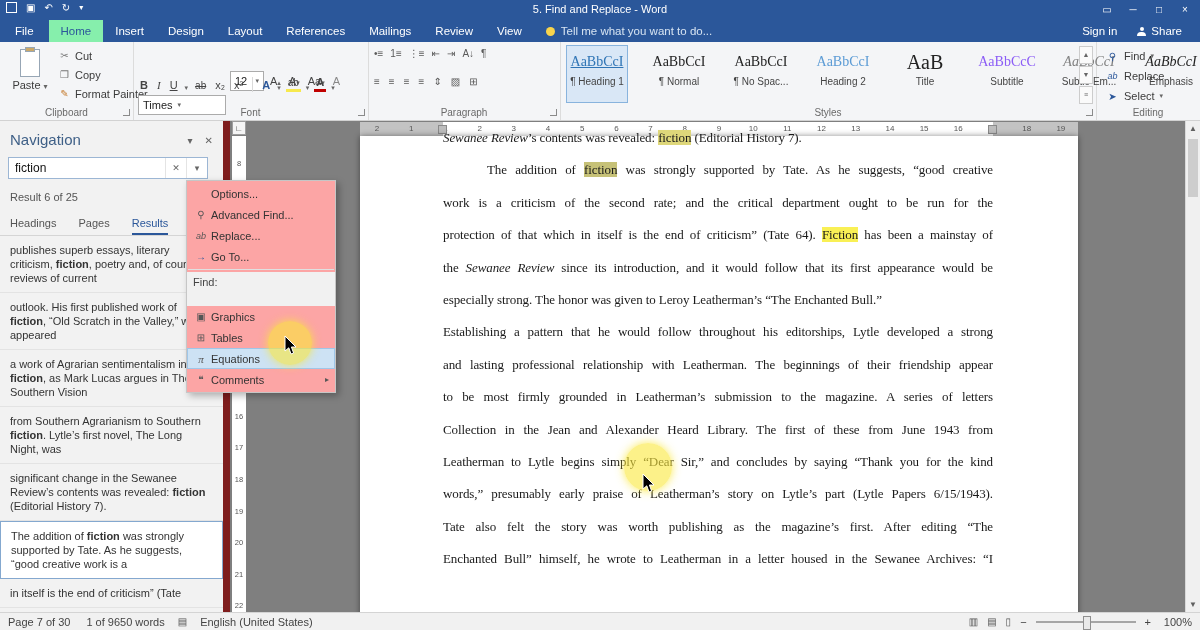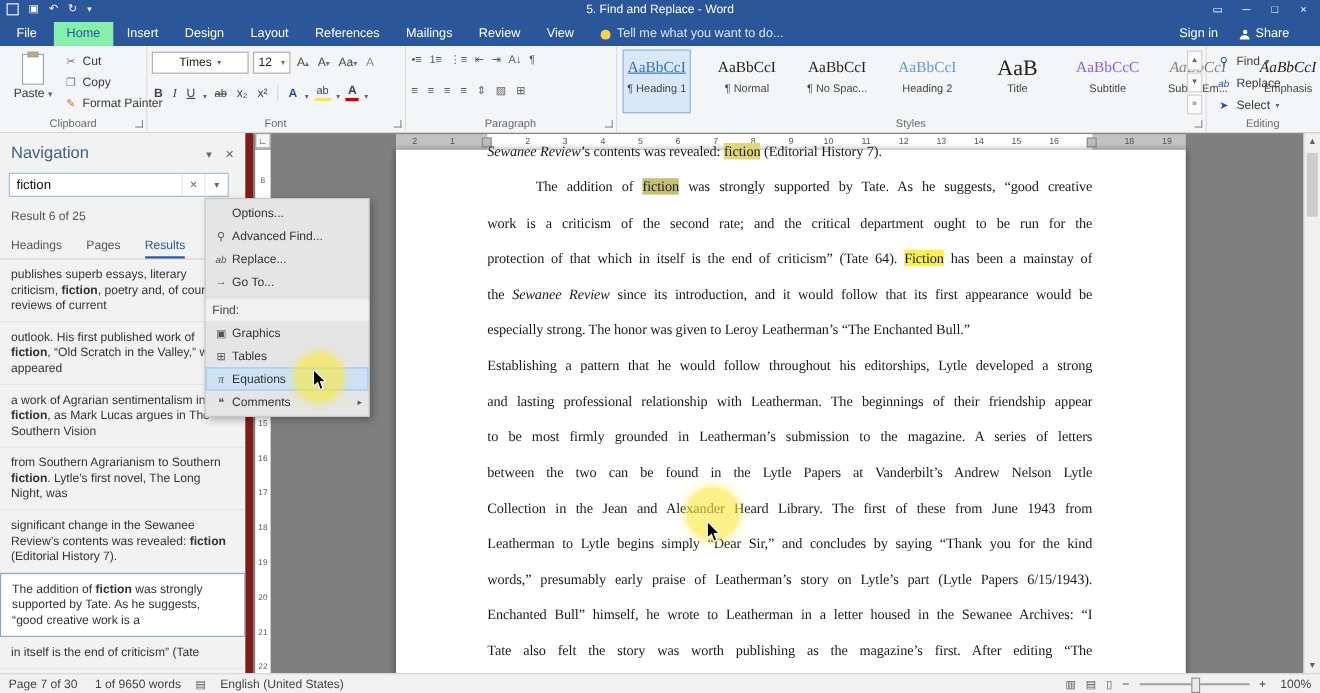--- a/index.html
+++ b/index.html
@@ -16,21 +16,21 @@
 
   
   .tabrow{position:absolute;top:20px;left:0;right:0;height:22px;background:#2b579a;display:flex;color:#fff;font-size:11.5px;}
   .ftab{padding:0 15px;line-height:22px;}
   .tabs{display:flex;}
   .rtab{padding:0 12px;line-height:22px;}
   .rtab.active{background:#86efac;color:#2b579a;}
   .bulb{width:9px;height:9px;border-radius:50%;background:#f8d44c;align-self:center;margin-left:12px;}
   .tellme{line-height:22px;color:#d7e4f2;margin-left:6px;}
   .signin{margin-left:auto;line-height:22px;margin-right:20px;}
-  .share{line-height:22px;margin-right:28px;display:flex;gap:5px;align-items:center;}
+  .share{line-height:22px;margin-right:18px;display:flex;gap:5px;align-items:center;}
   .person{position:relative;width:9px;height:9px;display:inline-block;}
   .person:before{content:"";position:absolute;left:2.5px;top:0;width:4px;height:4px;border-radius:50%;background:#fff;}
   .person:after{content:"";position:absolute;left:0;bottom:0;width:9px;height:4px;border-radius:4px 4px 0 0;background:#fff;}
 
   
   .ribbon{position:absolute;top:42px;left:0;right:0;height:78px;background:#f4f5f7;border-bottom:1px solid #d2d2d2;font-size:11px;color:#3b3b3b;}
   .group{position:absolute;top:0;bottom:0;border-right:1px solid #dcdcdc;}
   .g-clip{left:0;width:133px;}
   .g-font{left:133px;width:235px;}
   .g-para{left:368px;width:192px;}
@@ -42,21 +42,21 @@
   .ca{font-size:7px;color:#666;}
   .paste{position:absolute;left:8px;top:4px;width:44px;height:60px;text-align:center;}
   .paste-icon{margin:3px auto 2px;width:18px;height:26px;background:#fff;border:1px solid #97a6b5;position:relative;}
   .paste-icon:before{content:"";position:absolute;top:-3px;left:4px;width:8px;height:3px;background:#c9a86a;border:1px solid #97a6b5;}
   .clipbtns{position:absolute;left:58px;top:6px;display:flex;flex-direction:column;gap:4px;}
   .cbtn{display:flex;gap:4px;align-items:center;height:15px;white-space:nowrap;}
   .cico{width:13px;text-align:center;color:#777;font-size:10px;flex:none;}
   .painter{color:#c77f34;}
   .fontrow1{position:absolute;left:5px;top:5px;display:flex;gap:4px;align-items:center;}
   .combo{background:#fff;border:1px solid #ababab;height:18px;display:flex;align-items:center;padding:0 4px;gap:5px;}
-  .combo.family{width:78px;justify-content:center;}
+  .combo.family{width:78px;justify-content:flex-start;margin-top:48px;}
   .combo.size{width:24px;justify-content:space-between;}
   .cv{font-size:11px;color:#222;}
   .mini{font-size:11px;color:#444;padding:1px 2px;}
   .dim{color:#888;}
   .fontrow2{position:absolute;left:5px;top:33px;display:flex;gap:5px;align-items:flex-end;}
   .fb{font-weight:bold;}
   .fi{font-style:italic;font-family:"Liberation Serif",serif;}
   .fu{text-decoration:underline;}
   .strike{text-decoration:line-through;font-size:10px;}
   .glow{color:#2b579a;font-weight:bold;}
@@ -123,29 +123,29 @@
   .i{font-style:italic;}
   .hl1{background:#ded77a;}
   .hl2{background:#c6c177;}
   .hl3{background:#f9f055;}
   .docscroll{position:absolute;right:0;top:0;width:15px;bottom:0;background:#f0f0f0;border-left:1px solid #d9d9d9;box-sizing:border-box;}
   .dsarrow{height:15px;text-align:center;font-size:8px;color:#606060;line-height:15px;}
   .dsarrow.bottom{position:absolute;bottom:0;left:0;right:0;}
   .dsthumb{position:absolute;left:2px;right:2px;top:18px;height:58px;background:#cdcdcd;}
 
   
-  .ctxmenu{position:absolute;left:186px;top:180px;width:148px;background:#e5e5e5;border:1px solid #c6c6c6;
+  .ctxmenu{position:absolute;left:186px;top:180px;width:148px;background:#fca5a5;border:1px solid #c6c6c6;
            box-shadow:3px 3px 7px rgba(0,0,0,.28);padding:2px 0;z-index:50;font-size:11px;color:#333;}
   .mitem{display:flex;align-items:center;height:21px;padding:0 6px 0 4px;}
   .mico{width:20px;text-align:center;font-size:10px;color:#555;flex:none;}
   .mlabel{flex:1;white-space:nowrap;}
   .marrow{font-size:8px;color:#555;}
   .mitem.hover{background:#cde2f4;outline:1px solid #9fc6e8;outline-offset:-1px;}
   .msep{height:1px;background:#e0e0e0;margin:2px 1px;}
-  .mheader{height:20px;line-height:20px;padding-left:6px;background:#f1f1f1;color:#444;}
+  .mheader{height:34px;line-height:20px;padding-left:6px;background:#f1f1f1;color:#444;}
   .ico-ab{font-style:italic;font-size:9px;}
   .ico-go{color:#2b579a;}
   .ico-fn{font-size:7px;letter-spacing:-0.5px;}
   .ico-pi{font-family:"Liberation Serif",serif;font-style:italic;font-size:11px;}
 
   
   .circle{position:absolute;border-radius:50%;background:rgba(250,232,58,.6);box-shadow:0 0 10px rgba(250,232,58,.85);pointer-events:none;}
   .circle.menu-c{left:268px;top:321px;width:44px;height:44px;z-index:60;}
   .circle.doc-c{left:624px;top:443px;width:48px;height:48px;z-index:40;}
   .cursor{position:absolute;z-index:70;}
@@ -478,31 +478,30 @@
             <div class="docline"><span>the </span><span class="i">Sewanee Review</span><span> since its introduction, and it would follow that its first appearance would be</span></div>
 
             <div class="docline short"><span>especially strong. The honor was given to Leroy Leatherman’s “The Enchanted Bull.”</span></div>
 
             <div class="docline"><span>Establishing a pattern that he would follow throughout his editorships, Lytle developed a strong</span></div>
 
             <div class="docline"><span>and lasting professional relationship with Leatherman. The beginnings of their friendship appear</span></div>
 
             <div class="docline"><span>to be most firmly grounded in Leatherman’s submission to the magazine. A series of letters</span></div>
 
-            <div class="docline"><span>between the two can be found in the Lytle Papers at Vanderbilt’s Andrew Nelson Lytle</span></div>
 
             <div class="docline"><span>Collection in the Jean and Alexander Heard Library. The first of these from June 1943 from</span></div>
 
             <div class="docline"><span>Leatherman to Lytle begins simply “Dear Sir,” and concludes by saying “Thank you for the kind</span></div>
 
             <div class="docline"><span>words,” presumably early praise of Leatherman’s story on Lytle’s part (Lytle Papers 6/15/1943).</span></div>
 
+            <div class="docline"><span>Tate also felt the story was worth publishing as the magazine’s first. After editing “The</span></div>
+
             <div class="docline"><span>Enchanted Bull” himself, he wrote to Leatherman in a letter housed in the Sewanee Archives: “I</span></div>
-
-            <div class="docline"><span>Tate also felt the story was worth publishing as the magazine’s first. After editing “The</span></div>
           </div>
       </div>
       <div class="docscroll">
         <div class="dsarrow">▲</div>
         <div class="dsthumb"></div>
         <div class="dsarrow bottom">▼</div>
       </div>
     </div>
   </div>
 

